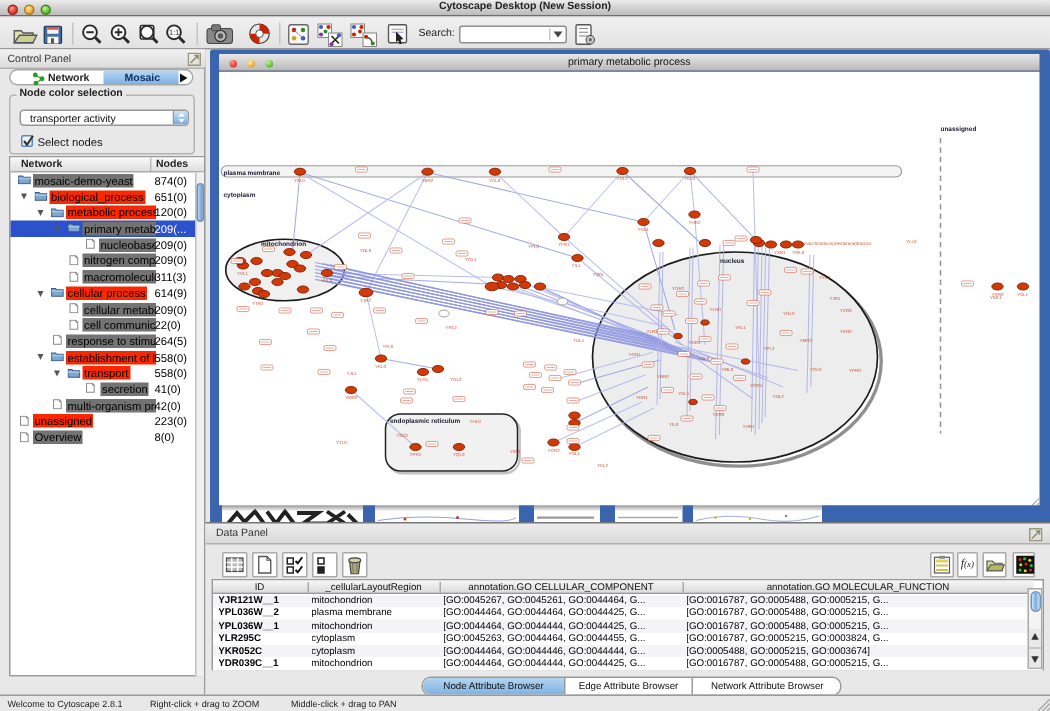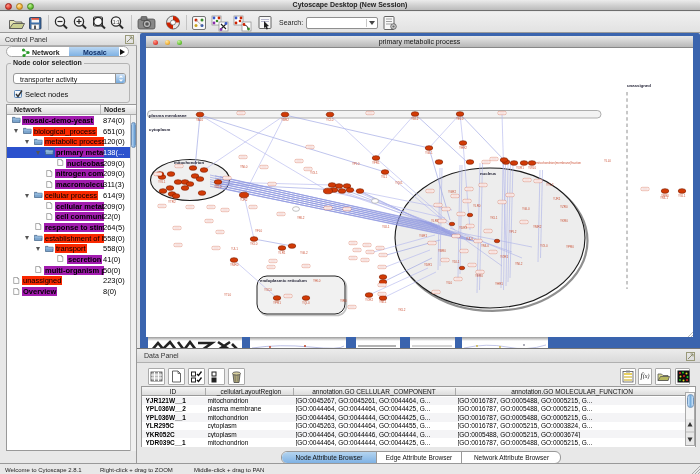--- a/index.html
+++ b/index.html
@@ -62,21 +62,21 @@
 #treethumb { position:absolute; left:0.5px; top:7px; width:5px; height:26px;
   background:linear-gradient(90deg,#b8d4f2,#5f9ad2); border:0.5px solid #6f8fb5; border-radius:2.5px; }
 #treehead { position:absolute; left:0; top:0; width:123px; height:9.5px;
   background:linear-gradient(#fafafa,#dedede); border-bottom:1px solid #aaa; }
 #treehead .h1 { position:absolute; left:7px; top:1px; font-size:7px; font-weight:bold; color:#222; }
 #treehead .h2 { position:absolute; left:97px; top:1px; font-size:7px; font-weight:bold; color:#222; }
 #treehead .vs { position:absolute; left:93px; top:0; width:1px; height:9px; background:#bbb; }
 .trow { position:absolute; left:0; width:123px; height:10.7px; font-size:7.5px; color:#000; }
 .trow .lbl { position:absolute; top:0.8px; padding:0 1px; white-space:nowrap; }
 .trow .cnt { position:absolute; left:96px; top:0.8px; }
-.hg { background:#a21caf;font-weight:bold; }
+.hg { background:#737373; }
 .hr { background:#fa2800; }
 .selrow { background:#2b51cd; }
 .selrow .cnt { color:#fff; }
 .tri { position:absolute; top:3.5px; width:0; height:0;
   border-left:2.8px solid transparent; border-right:2.8px solid transparent; border-top:4px solid #555; }
 .fico { position:absolute; top:1.2px; width:8.5px; height:7px; }
 
 
 #statusbar { position:absolute; left:0; top:463px; width:700px; height:11px;
   background:#e8e8e8; border-top:1px solid #999; font-size:6px; color:#222; }
@@ -298,21 +298,21 @@
           <div class="lbl hr" style="left:37px;max-width:60px;overflow:hidden">metabolic process</div>
           <div class="cnt">120(0)</div>
         </div>
         <div class="trow selrow" style="top:42.3px">
           <div class="tri" style="left:29px"></div>
           <svg class="fico" style="left:38px" viewBox="0 0 10 8">
             <path d="M0.5 7.5 L0.5 1.5 L3.5 1.5 L4.5 2.5 L9.5 2.5 L9.5 7.5 Z" fill="#7da7cf" stroke="#3a5a80" stroke-width="0.8"></path>
             <path d="M0.5 3.5 L9.5 3.5" stroke="#9fc2e2" stroke-width="1.2"></path>
           </svg>
           <div class="lbl hg" style="left:48px;max-width:49px;overflow:hidden">primary metabo</div>
-          <div class="cnt">138(...</div>
+          <div class="cnt">209(...</div>
         </div>
         <div class="trow" style="top:53px">
           <svg class="fico" style="left:49px" viewBox="0 0 10 8">
             <path d="M2 0.5 L6.5 0.5 L8 2 L8 7.5 L2 7.5 Z" fill="#fff" stroke="#888" stroke-width="0.8"></path>
             <path d="M6.5 0.5 L6.5 2 L8 2" fill="none" stroke="#888" stroke-width="0.7"></path>
           </svg>
           <div class="lbl hg" style="left:59px;max-width:38px;overflow:hidden">nucleobase-</div>
           <div class="cnt">209(0)</div>
         </div>
         <div class="trow" style="top:63.7px">
@@ -389,21 +389,21 @@
           </svg>
           <div class="lbl hg" style="left:60px;max-width:38px;overflow:hidden">secretion</div>
           <div class="cnt">41(0)</div>
         </div>
         <div class="trow" style="top:159.99999999999997px">
           <svg class="fico" style="left:27px" viewBox="0 0 10 8">
             <path d="M2 0.5 L6.5 0.5 L8 2 L8 7.5 L2 7.5 Z" fill="#fff" stroke="#888" stroke-width="0.8"></path>
             <path d="M6.5 0.5 L6.5 2 L8 2" fill="none" stroke="#888" stroke-width="0.7"></path>
           </svg>
           <div class="lbl hg" style="left:37px;max-width:60px;overflow:hidden">multi-organism pro</div>
-          <div class="cnt">50(0)</div>
+          <div class="cnt">42(0)</div>
         </div>
         <div class="trow" style="top:170.7px">
           <svg class="fico" style="left:5px" viewBox="0 0 10 8">
             <path d="M2 0.5 L6.5 0.5 L8 2 L8 7.5 L2 7.5 Z" fill="#fff" stroke="#888" stroke-width="0.8"></path>
             <path d="M6.5 0.5 L6.5 2 L8 2" fill="none" stroke="#888" stroke-width="0.7"></path>
           </svg>
           <div class="lbl hr" style="left:15px;max-width:82px;overflow:hidden">unassigned</div>
           <div class="cnt">223(0)</div>
         </div>
         <div class="trow" style="top:181.39999999999998px">

